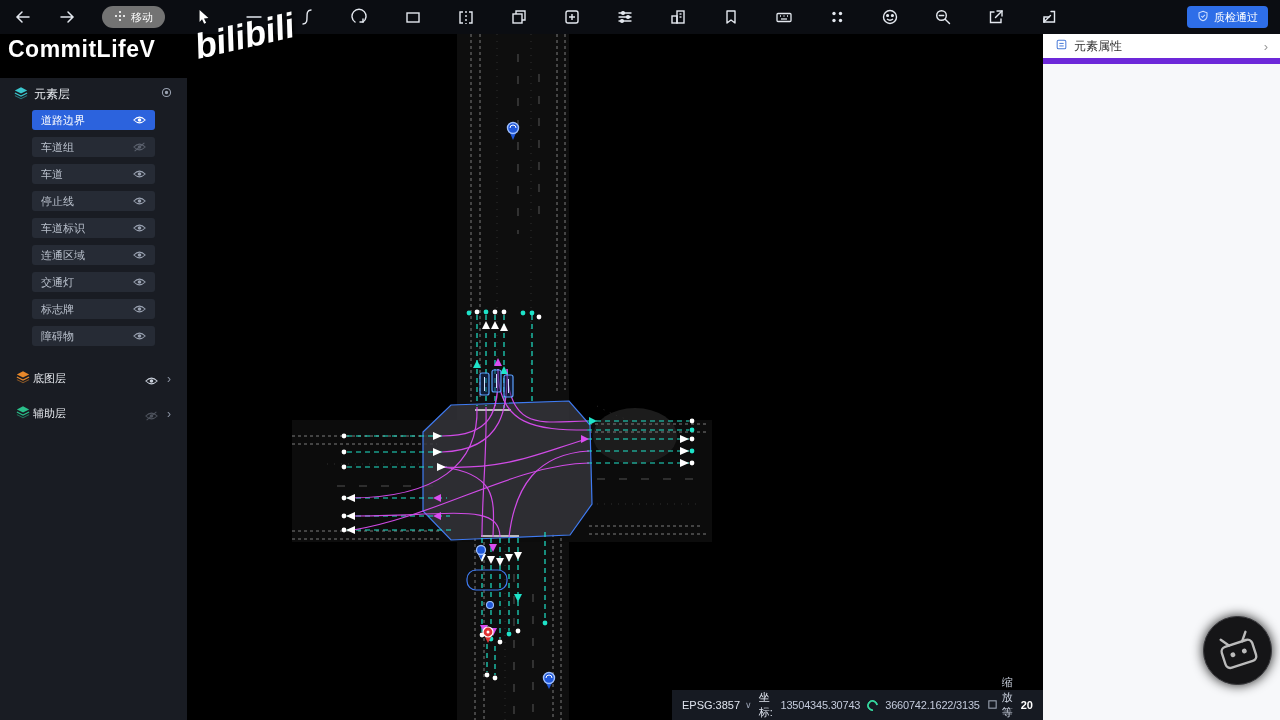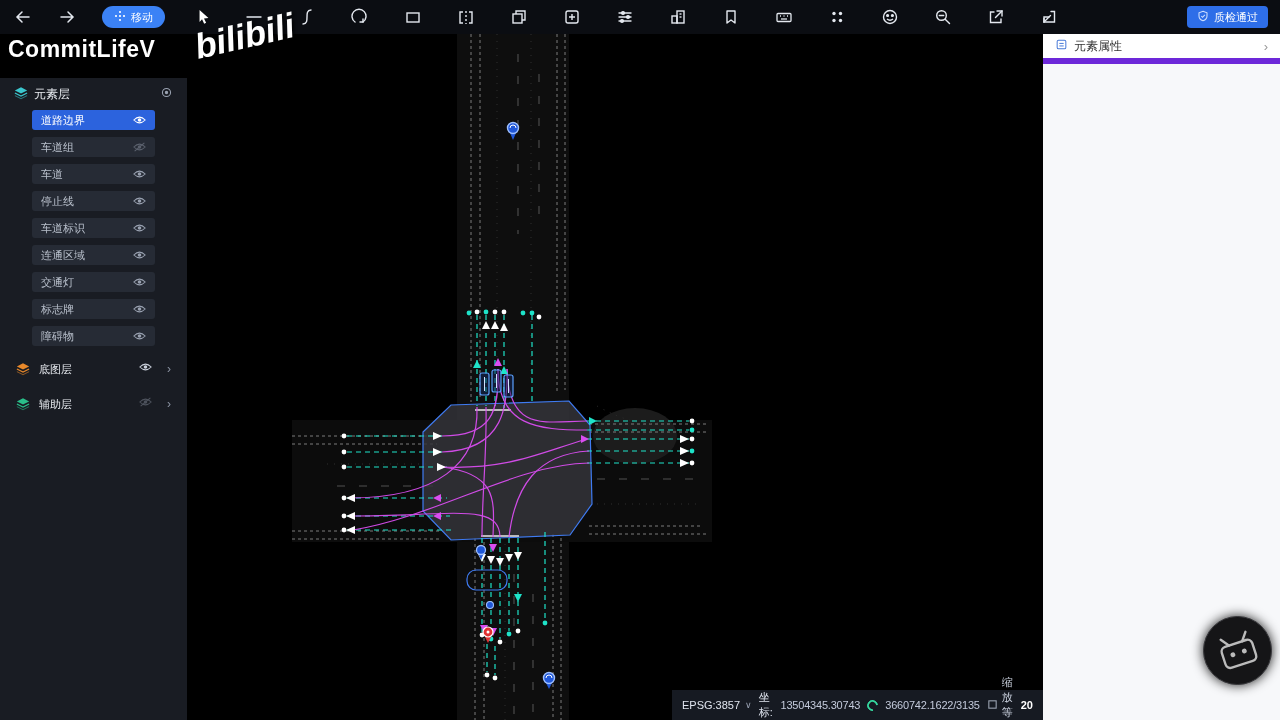--- a/index.html
+++ b/index.html
@@ -15,21 +15,21 @@
     padding: 0 12px; z-index: 30;
   }
   .icon-btn {
     width: 22px; height: 22px; display: flex; align-items: center; justify-content: center;
     color: #e4e8ef; cursor: pointer; flex: 0 0 auto;
   }
   .icon-btn svg { display: block; }
   .nav-group { display: flex; align-items: center; gap: 22px; }
   .move-btn {
     margin-left: 24px; display: flex; align-items: center; gap: 5px;
-    background: #3b82f6; color: #fff; border-radius: 12px; height: 22px;
+    background: #737373; color: #fff; border-radius: 12px; height: 22px;
     padding: 0 12px; font-size: 11px; cursor: pointer; white-space: nowrap;
   }
   .cursor-slot { margin-left: 28px; }
   .tool-row { display: flex; align-items: center; gap: 31px; margin-left: 28px; }
   .qc-btn {
     margin-left: auto; display: flex; align-items: center; gap: 5px;
     background: #2e6ee8; color: #fff; border-radius: 4px; height: 22px;
     padding: 0 10px; font-size: 11px; cursor: pointer; white-space: nowrap;
   }
 
@@ -46,21 +46,21 @@
   .sb-list { padding: 0 32px; }
   .sb-item {
     height: 20px; border-radius: 3px; background: #262b35; color: #b9c0cc;
     font-size: 11px; display: flex; align-items: center; padding: 0 9px;
     margin-bottom: 7px; cursor: pointer;
   }
   .sb-item.selected { background: #2c63dd; color: #fff; }
   .sb-item .label { flex: 1; }
   .eye-btn { display: flex; align-items: center; cursor: pointer; }
   .sb-group {
-    display: flex; align-items: flex-start; gap: 9px; padding: 0 16px;
+    display: flex; align-items: flex-end; gap: 3px; padding: 0 16px;
     height: 24px; margin-top: 11px; color: #e8ebf0; font-size: 11px;
   }
   .sb-group .label { flex: 1; }
   .chev { color: #8b93a3; font-size: 12px; margin-left: 6px; cursor: pointer; }
 
   
   .canvas {
     position: absolute; top: 34px; left: 237px; right: 237px; bottom: 0;
     background: #000; overflow: hidden;
   }

